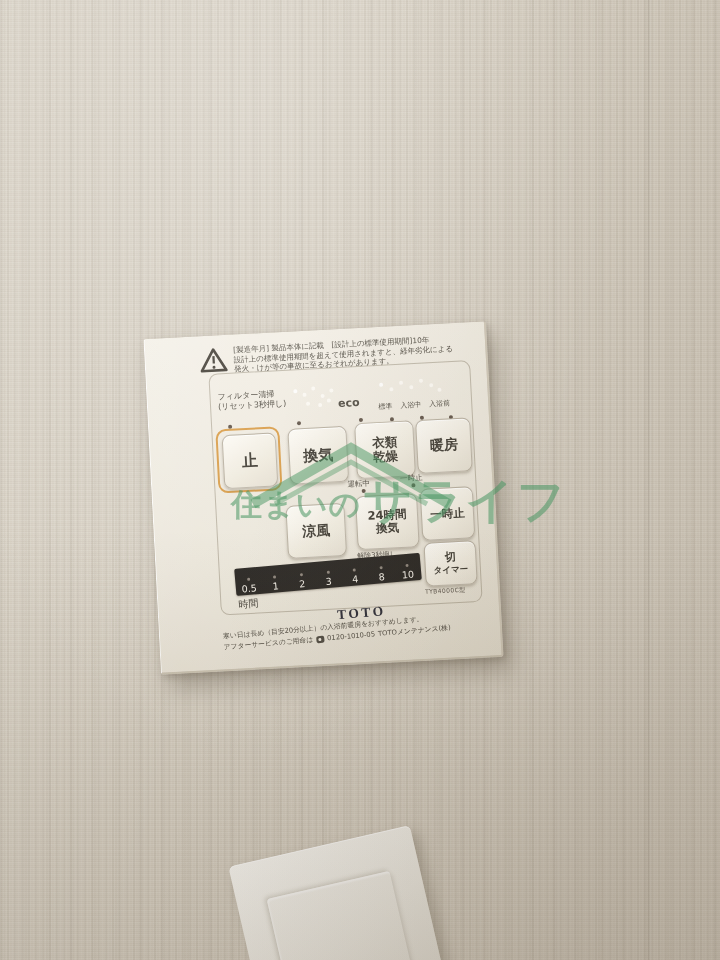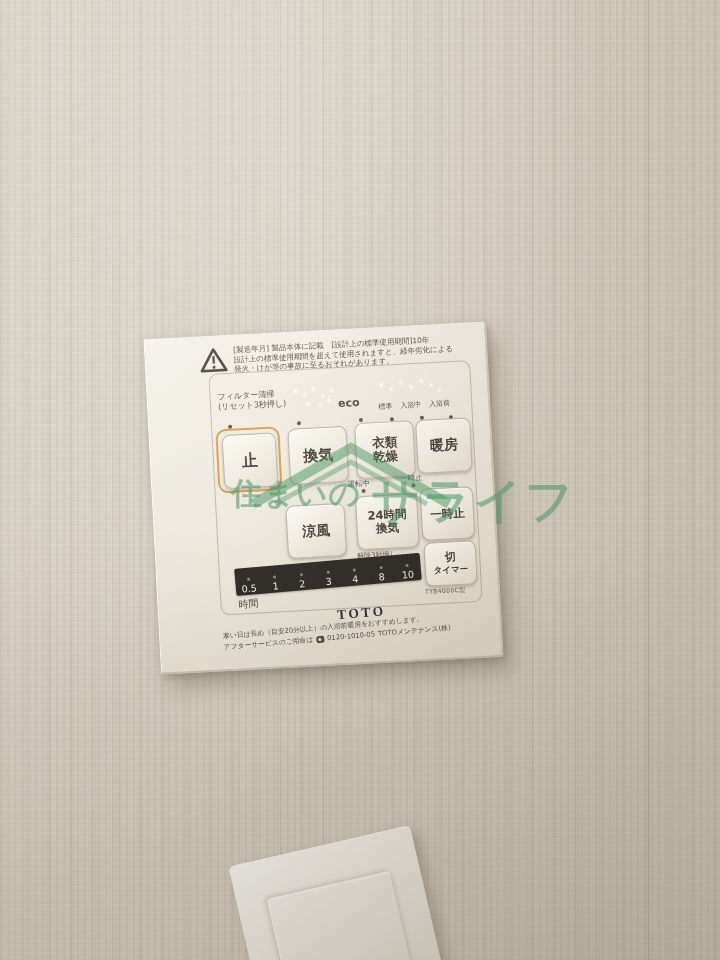--- a/index.html
+++ b/index.html
@@ -84,24 +84,24 @@
     white-space:nowrap;transform:rotate(-2deg);transform-origin:left center;}
   .footer2{position:absolute;left:63px;top:307px;font-size:6.8px;color:#4b463c;
     display:flex;align-items:center;gap:3px;white-space:nowrap;
     transform:rotate(-2deg);transform-origin:left center;}
   .freedial{display:inline-block;width:8px;height:7px;border-radius:2px;background:#4b463c;position:relative;}
   .freedial::after{content:"";position:absolute;left:2.5px;top:2px;width:3px;height:3px;border-radius:50%;background:#efe9dc;}
 
   
   .watermark{position:absolute;left:0;top:0;z-index:50;pointer-events:none;}
   .wm-roof{position:absolute;left:245px;top:438px;}
-  .wm-text{position:absolute;left:231px;top:462px;display:flex;align-items:center;
+  .wm-text{position:absolute;left:231px;top:462px;display:flex;align-items:flex-end;
     font-weight:bold;white-space:nowrap;}
   .wm-small{font-size:31px;letter-spacing:1px;}
-  .wm-large{font-size:48px;letter-spacing:2px;margin-left:10px;position:relative;top:7px;}
+  .wm-large{font-size:48px;letter-spacing:2px;margin-left:2px;position:relative;top:7px;}
 
   
   .switch-plate{position:absolute;left:244px;top:844px;width:186px;height:160px;
     transform:rotate(-13deg);border-radius:6px;
     background:linear-gradient(150deg,#fbfaf6 0%,#f0eee7 60%,#e6e3da 100%);
     box-shadow:6px 8px 14px rgba(95,85,68,0.35), inset 0 1px 0 rgba(255,255,255,0.9);
     z-index:12;}
   .switch-rocker{position:absolute;left:30px;top:40px;width:126px;height:130px;border-radius:4px;
     background:linear-gradient(150deg,#f6f4ee 0%,#ecead3e 0%,#ecead3 0%,#eceade 100%);
     box-shadow:inset 1px 2px 2px rgba(255,255,255,0.9), -2px -2px 4px rgba(120,110,92,0.25),

